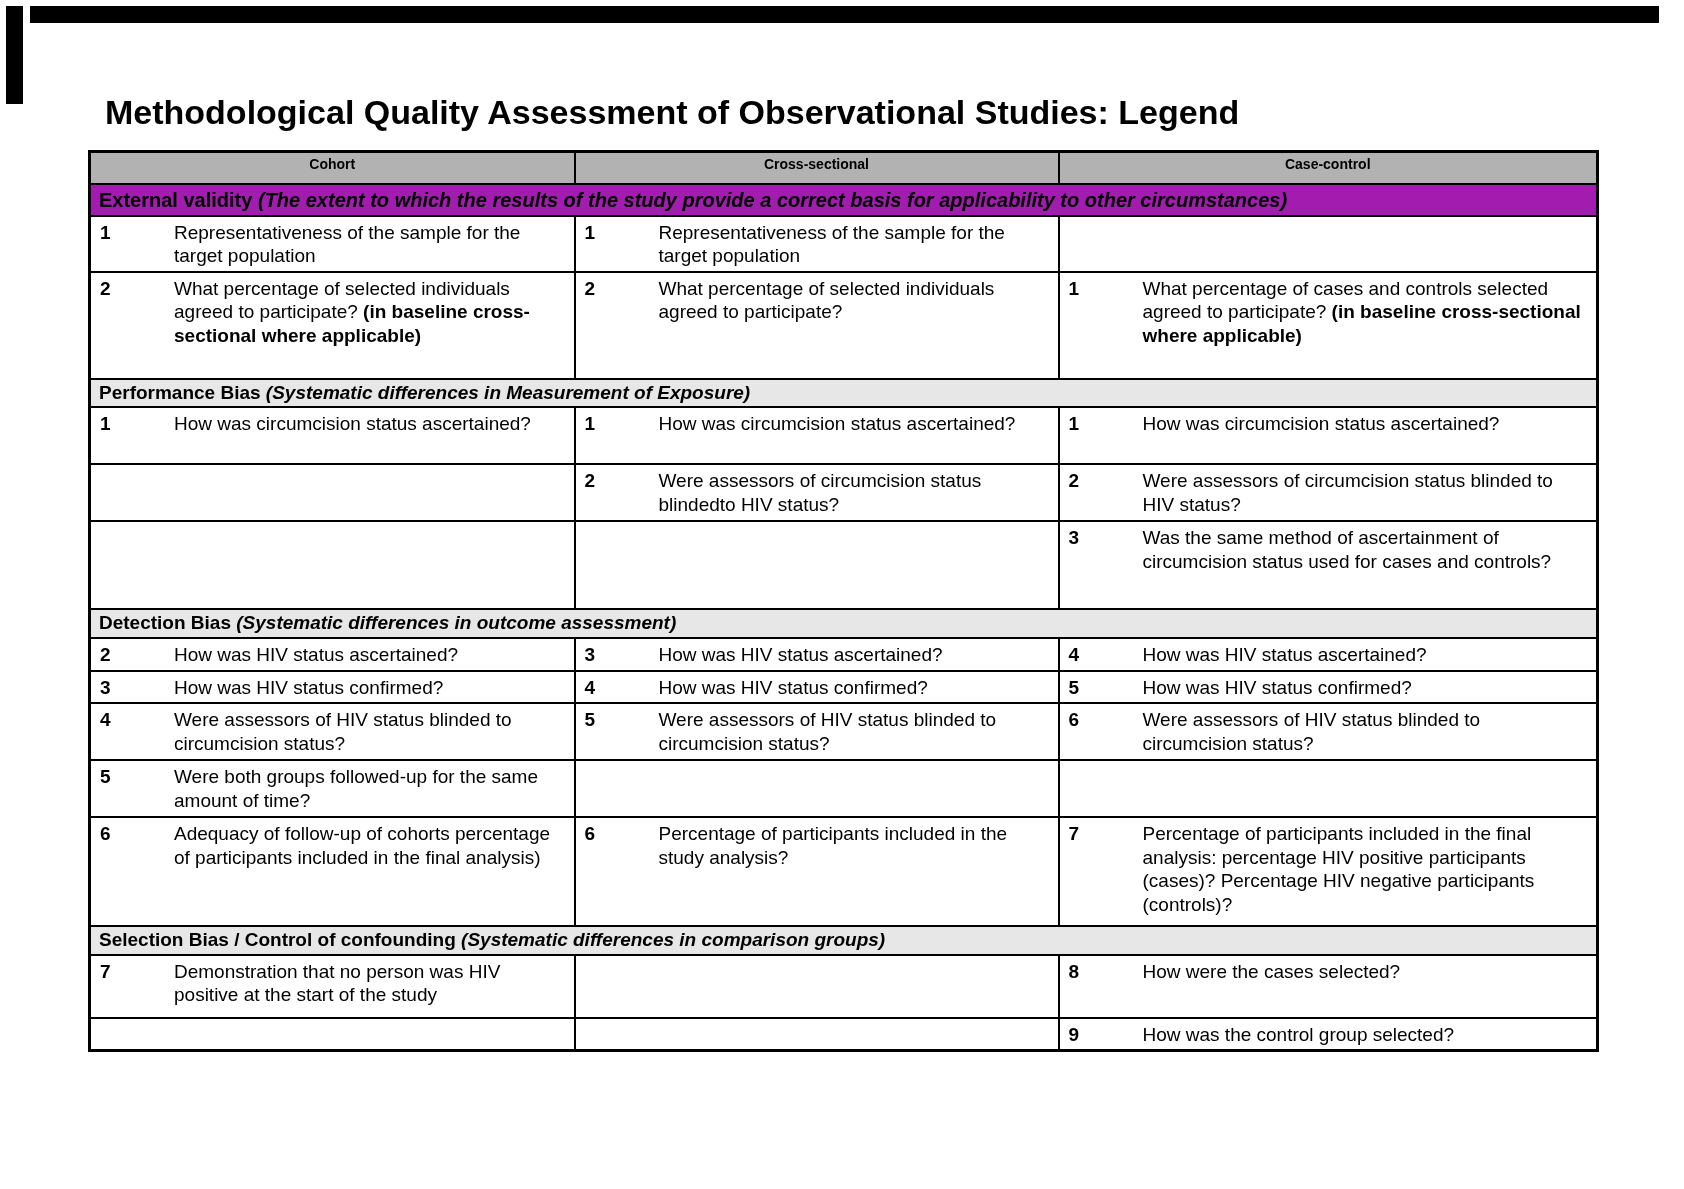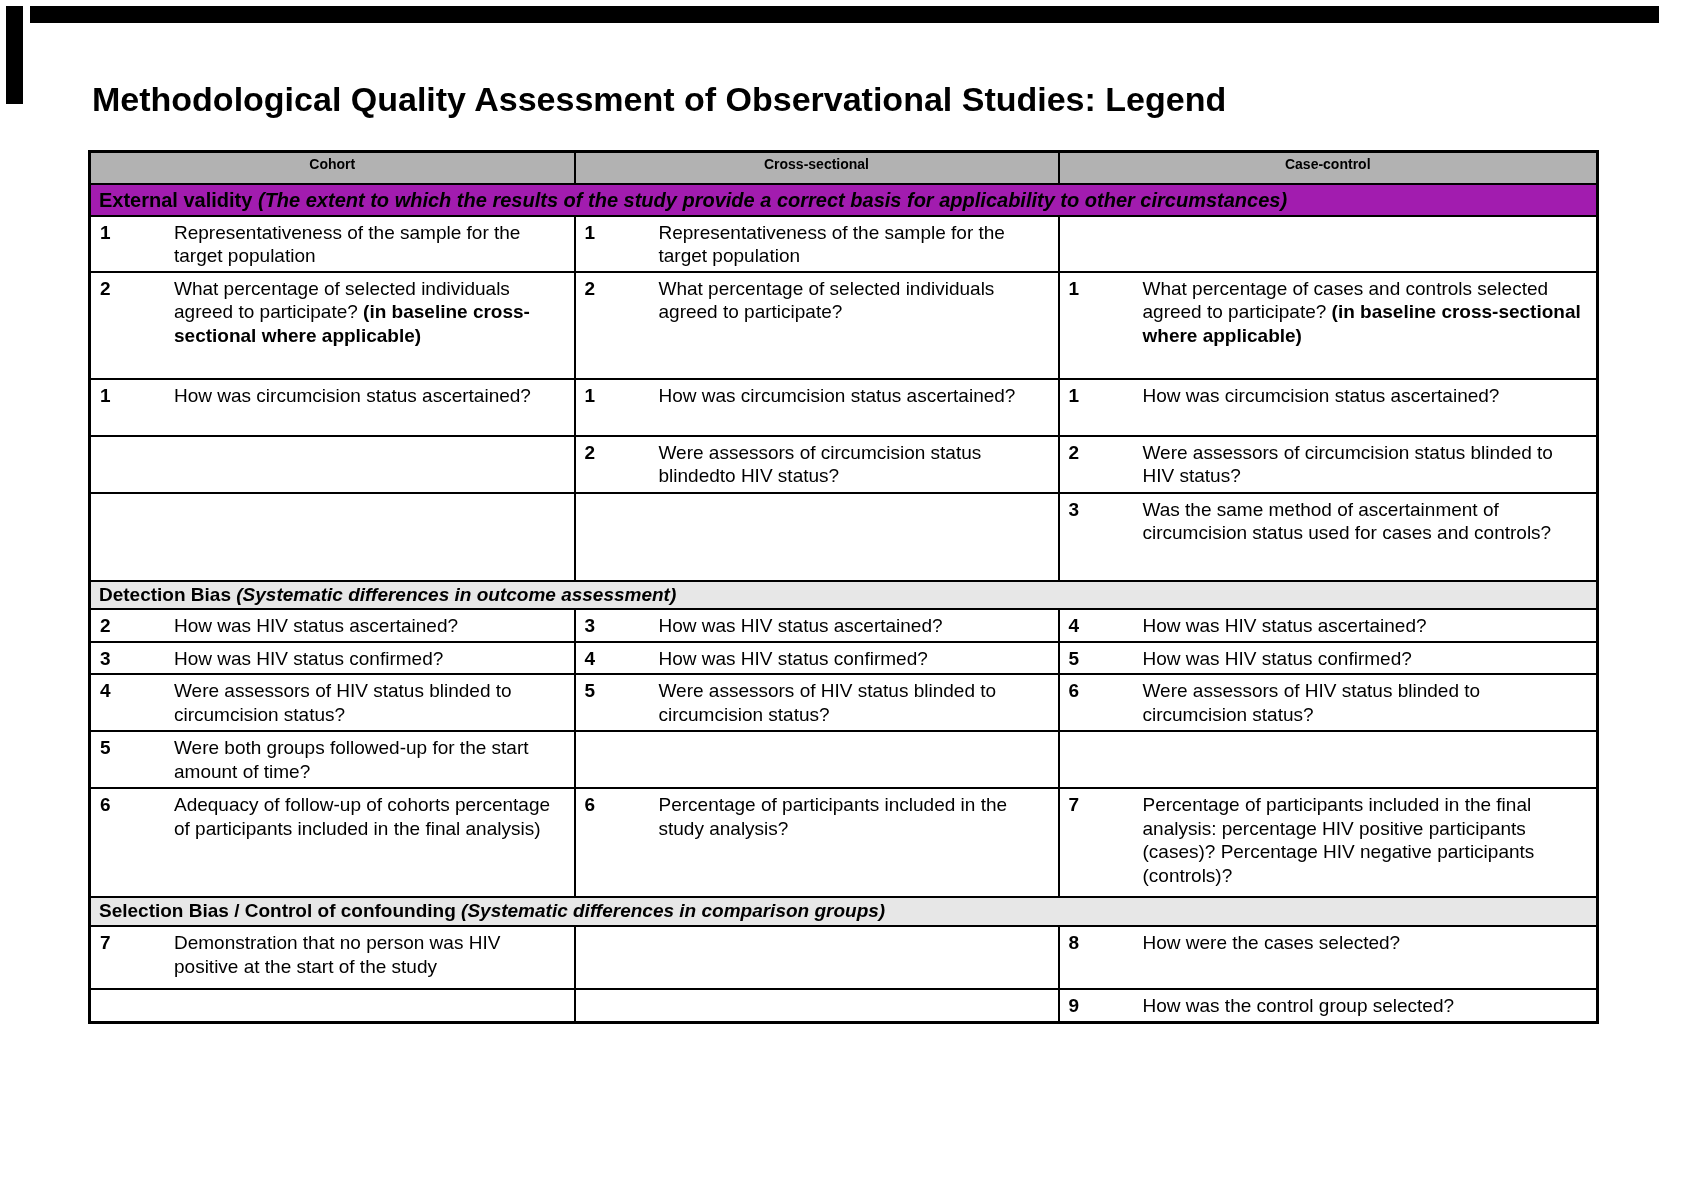--- a/index.html
+++ b/index.html
@@ -3,21 +3,21 @@
 <meta charset="utf-8">
 <style>
   html,body{margin:0;padding:0;}
   body{
     width:1684px;height:1189px;background:#ffffff;color:#000;
     font-family:"Liberation Sans", sans-serif;position:relative;overflow:hidden;
   }
   .bar-top{position:absolute;left:30px;top:6px;width:1629px;height:17px;background:#000;}
   .bar-left{position:absolute;left:6px;top:6px;width:17px;height:98px;background:#000;}
   .title{
-    position:absolute;left:88px;top:76px;margin:4px;
+    position:absolute;left:88px;top:76px;margin:17px;
     font-size:34px;font-weight:bold;letter-spacing:0;white-space:nowrap;
   }
   table.tbl{
     position:absolute;left:88px;top:150px;width:1508px;
     border-collapse:collapse;table-layout:fixed;
     border:3px solid #000;
   }
   .tbl th,.tbl td{border:2px solid #000;vertical-align:top;padding:0;}
   th.colhead{
     background:#b2b2b2;font-size:14px;font-weight:bold;text-align:center;
@@ -94,20 +94,23 @@
         </td>
     <td>
           <div class="cellwrap">
             <span class="num">1</span>
             <span class="txt"><span>What percentage of cases and controls selected agreed to participate? </span><span class="b">(in baseline cross-sectional where applicable)</span></span>
           </div>
         </td>
   </tr>
 
 
+  <tr style="height:28px">
+    <td class="subbanner" colspan="3"><span class="bl">Performance Bias</span> <span class="bd">(Systematic differences in Measurement of Exposure)</span></td>
+  </tr>
 
   <tr style="height:57px">
     <td>
           <div class="cellwrap">
             <span class="num">1</span>
             <span class="txt"><span>How was circumcision status ascertained?</span><span class="b"></span></span>
           </div>
         </td>
     <td>
           <div class="cellwrap">
@@ -230,21 +233,21 @@
             <span class="txt"><span>Were assessors of HIV status blinded to circumcision status?</span><span class="b"></span></span>
           </div>
         </td>
   </tr>
 
 
   <tr style="height:57px">
     <td>
           <div class="cellwrap">
             <span class="num">5</span>
-            <span class="txt"><span>Were both groups followed-up for the start amount of time?</span><span class="b"></span></span>
+            <span class="txt"><span>Were both groups followed-up for the same amount of time?</span><span class="b"></span></span>
           </div>
         </td>
     <td>
           <div class="cellwrap">
             <span class="num"></span>
             <span class="txt"><span></span><span class="b"></span></span>
           </div>
         </td>
     <td>
           <div class="cellwrap">

